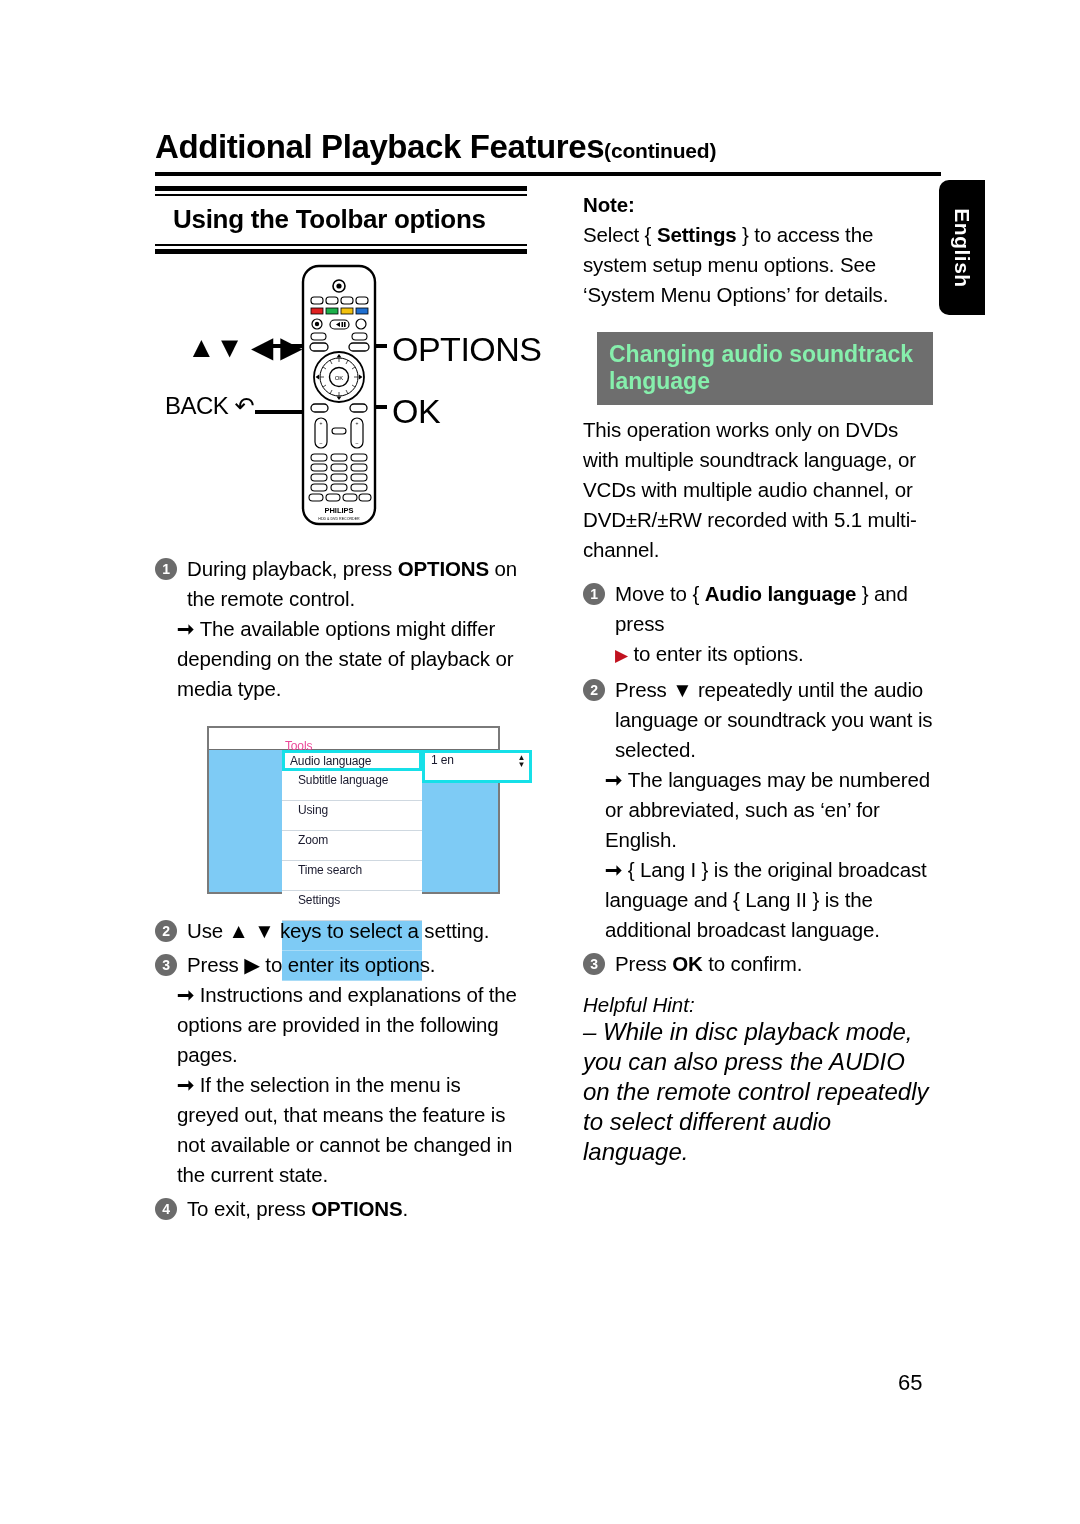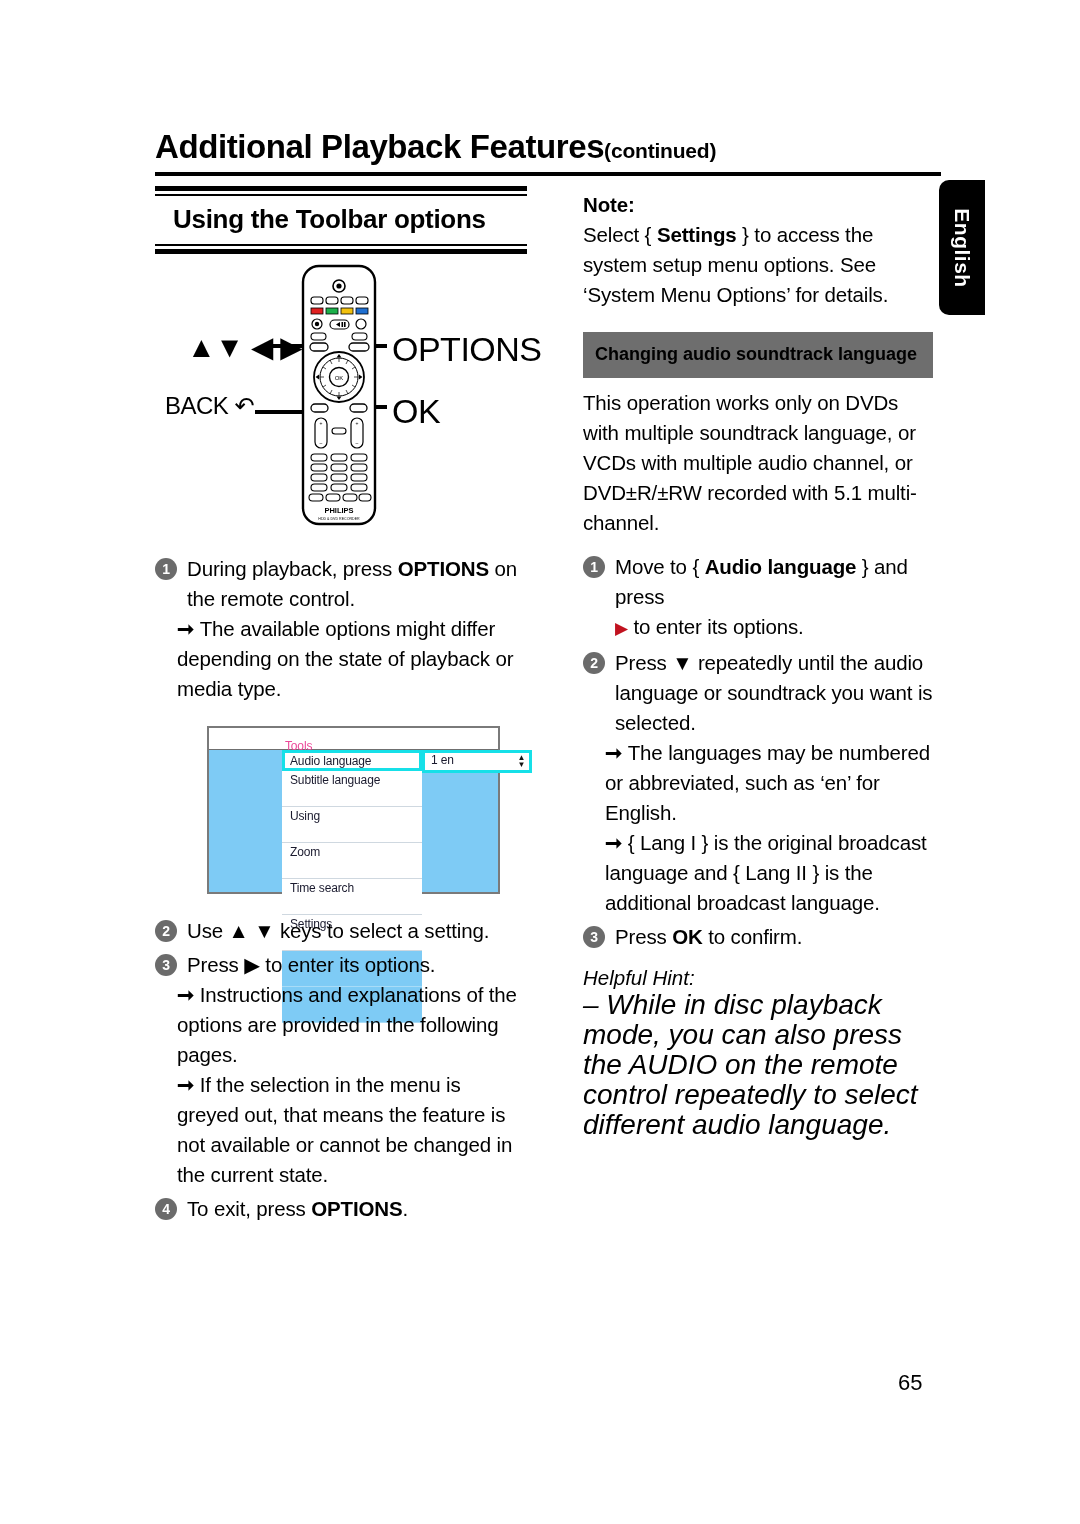--- a/index.html
+++ b/index.html
@@ -185,25 +185,25 @@
     bottom: 0;
     background: #7ecbf5;
   }
   .osd-list {
     position: absolute;
     left: 73px;
     top: 22px;
     width: 140px;
   }
   .osd-row {
-    height: 36px;
+    height: 30px;
     line-height: 19px;
     font-size: 12px;
     color: #1a1a2e;
-    padding-left: 8px;
+    padding-left: 16px;
     background: #ffffff;
     border-bottom: 1px solid #cfd8e0;
     box-sizing: border-box;
   }
   .osd-row.blank {
     background: #7ecbf5;
     border-bottom: 1px solid #a9dcf7;
   }
   .osd-row.sel {
     background: #ffffff;
@@ -212,21 +212,21 @@
     line-height: 16px;
     padding-left: 5px;
     position: relative;
     z-index: 3;
   }
   .osd-value {
     position: absolute;
     left: 213px;
     top: 22px;
     width: 110px;
-    height: 23px;
+    height: 33px;
     background: #ffffff;
     border: 3px solid #16e0e8;
     box-sizing: border-box;
     font-size: 12px;
     line-height: 15px;
     padding-left: 6px;
     color: #1a1a2e;
     z-index: 2;
   }
   .osd-spin {
@@ -238,29 +238,29 @@
     font-size: 8px;
     line-height: 7px;
     color: #111;
     text-align: center;
   }
 
   
   .note-label { font-weight: bold; font-size: 20.5px; }
   .grey-band {
     background: #6e6e6e;
-    color: #000000;
-    font-weight: bold;
-    font-size: 18px;
+    color: #86efac;
+    font-weight: bold;
+    font-size: 23px;
     line-height: 27px;
     padding: 9px 12px 10px 12px;
-    margin: 22px 0 10px 0;
+    margin: 22px 0 10px 14px;
   }
   .hint-title { font-style: italic; font-size: 20.5px; }
-  .hint-body { font-style: italic; font-size: 28px; line-height: 30px; }
+  .hint-body { font-style: italic; font-size: 24px; line-height: 30px; }
   .redarrow { color: #c1121f; font-size: 17px; }
 
   
   .pageno {
     position: absolute;
     left: 898px;
     top: 1370px;
     font-size: 22px;
     text-align: center;
   }

